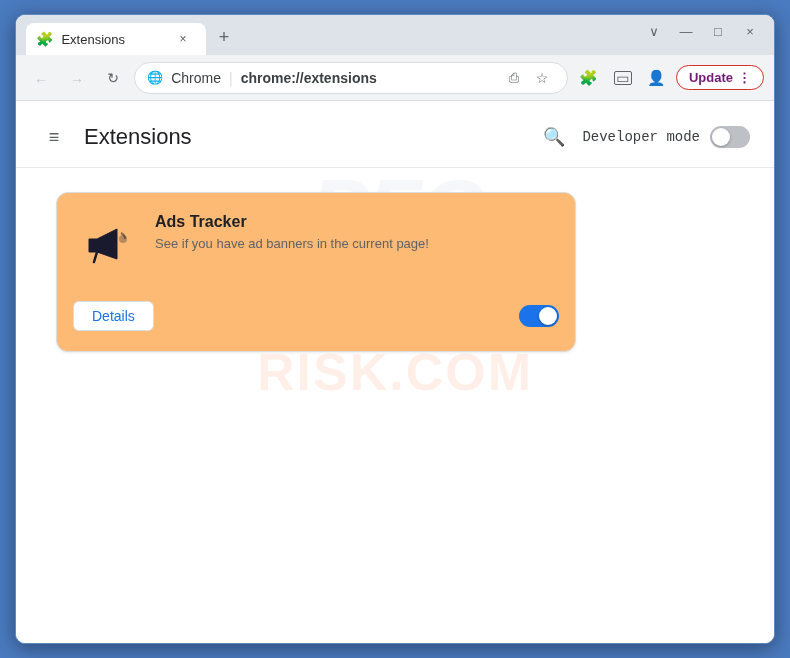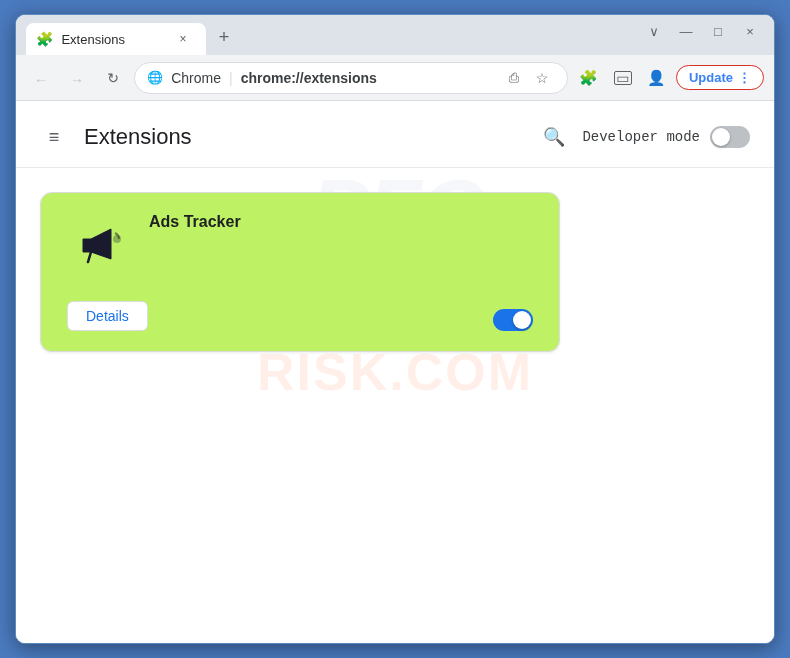--- a/index.html
+++ b/index.html
@@ -176,21 +176,21 @@
       justify-content: center;
       cursor: pointer;
       border-radius: 50%;
       color: #5f6368;
       font-size: 15px;
     }
     .update-btn {
       background: white;
       border: 1.5px solid #d93025;
       border-radius: 18px;
-      color: #3b82f6;
+      color: #701a75;
       font-size: 13px;
       font-weight: 600;
       padding: 4px 12px;
       cursor: pointer;
       display: flex;
       align-items: center;
       gap: 5px;
     }
     
     .content-area {
@@ -301,26 +301,27 @@
       z-index: 0;
       letter-spacing: -3px;
     }
     
     .ext-cards-area {
       padding: 24px 24px;
       position: relative;
       z-index: 1;
     }
     .ext-card {
-      background: #bef264;
+      background: #fdba74;
       border: 1px solid #dadce0;
       border-radius: 12px;
-      padding: 20px 26px;
+      padding: 20px 16px;
       max-width: 520px;
       box-shadow: 0 1px 3px rgba(0,0,0,0.08);
+      margin-left: 16px;
     }
     .ext-card-top {
       display: flex;
       align-items: flex-start;
       gap: 18px;
       margin-bottom: 24px;
     }
     .ext-icon {
       width: 64px;
       height: 64px;
@@ -340,21 +341,21 @@
       color: #202124;
       margin-bottom: 4px;
     }
     .ext-desc {
       font-size: 13px;
       color: #5f6368;
       line-height: 1.4;
     }
     .ext-card-bottom {
       display: flex;
-      align-items: flex-end;
+      align-items: center;
     }
     .ext-btn {
       border: 1.5px solid #dadce0;
       background: white;
       border-radius: 6px;
       padding: 6px 18px;
       font-size: 14px;
       color: #1a73e8;
       cursor: pointer;
       font-weight: 500;
@@ -461,20 +462,21 @@
               <path d="M38 10 L38 40 L18 33 L10 33 L10 20 L18 20 Z" fill="#1a1a2e" stroke="#1a1a2e" stroke-width="1"></path>
               <path d="M18 20 L18 33" stroke="#1a1a2e" stroke-width="2"></path>
               <rect x="10" y="20" width="8" height="13" rx="1" fill="#1a1a2e"></rect>
               <path d="M18 33 L15 43" stroke="#1a1a2e" stroke-width="2.5" stroke-linecap="round"></path>
               <circle cx="44" cy="20" r="4" fill="#1a1a2e" opacity="0.3"></circle>
               <path d="M42 14 Q46 16 46 20" stroke="#1a1a2e" stroke-width="2" fill="none" opacity="0.5"></path>
             </svg>
           </div>
           <div class="ext-info">
             <div class="ext-name">Ads Tracker</div>
+            <div class="ext-desc">See if you have ad banners in the current page!</div>
           </div>
         </div>
         <div class="ext-card-bottom">
           <button class="ext-btn">Details</button>
           <div class="toggle-switch on toggle-switch-ext">
             <div class="toggle-knob"></div>
           </div>
         </div>
       </div>
     </div>

